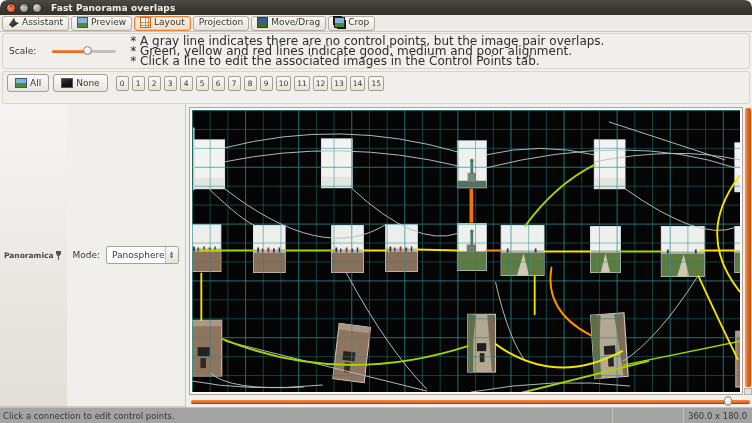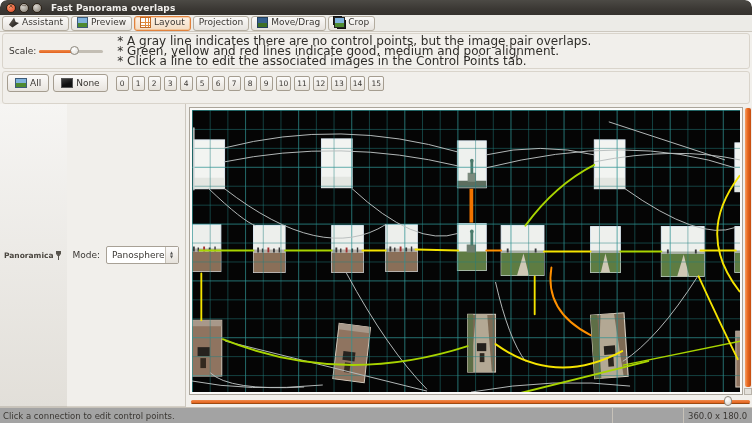--- a/index.html
+++ b/index.html
@@ -38,21 +38,21 @@
      linear-gradient(#e08a3c,#e08a3c) 0 7px/11px 1px no-repeat,
      linear-gradient(#e08a3c,#e08a3c) 3.5px 0/1px 11px no-repeat,
      linear-gradient(#e08a3c,#e08a3c) 7px 0/1px 11px no-repeat,
      #fdfdfc;border:1px solid #c06a28;}
   .ic-crop{background:linear-gradient(#7fb2dc 0 55%,#4e8a30 55% 100%);border:1px solid #222;
      box-shadow:-2px -2px 0 -1px #111,2px 2px 0 -1px #111;}
   .ic-none{background:linear-gradient(160deg,#3c3c3c,#101010 60%);border:1px solid #555;}
   
   .scalerow{flex:0 0 34px;margin:1px 2px 0 2px;background:#f1efeb;border:1px solid #d9d4cb;
     border-radius:3px;display:flex;align-items:center;padding:2px 6px;}
-  .scalelabel{margin-right:3px;}
+  .scalelabel{margin-right:16px;}
   .slider{position:relative;width:64px;height:12px;flex:0 0 64px;cursor:pointer;}
   .slider .track{position:absolute;left:0;right:0;top:5px;height:3px;background:#c3beb4;border-radius:2px;}
   .slider .fill{position:absolute;left:0;top:5px;height:3px;background:linear-gradient(#f08a4a,#e2611b);border-radius:2px;}
   .slider .handle{position:absolute;top:1px;width:9px;height:9px;border-radius:50%;
     background:radial-gradient(circle at 35% 30%,#ffffff,#dedbd4);border:1px solid #8d887e;margin-left:-4px;}
   .helptext{margin-left:14px;font-size:12px;line-height:10px;color:#2f2d29;}
   
   .imggroup{flex:0 0 33px;margin:2px 2px 0 2px;background:#f1efeb;border:1px solid #d9d4cb;
     border-radius:3px;padding:1px 4px 2px 4px;position:relative;}
   .grouplabel{font-size:8px;color:#3a3733;line-height:9px;}

